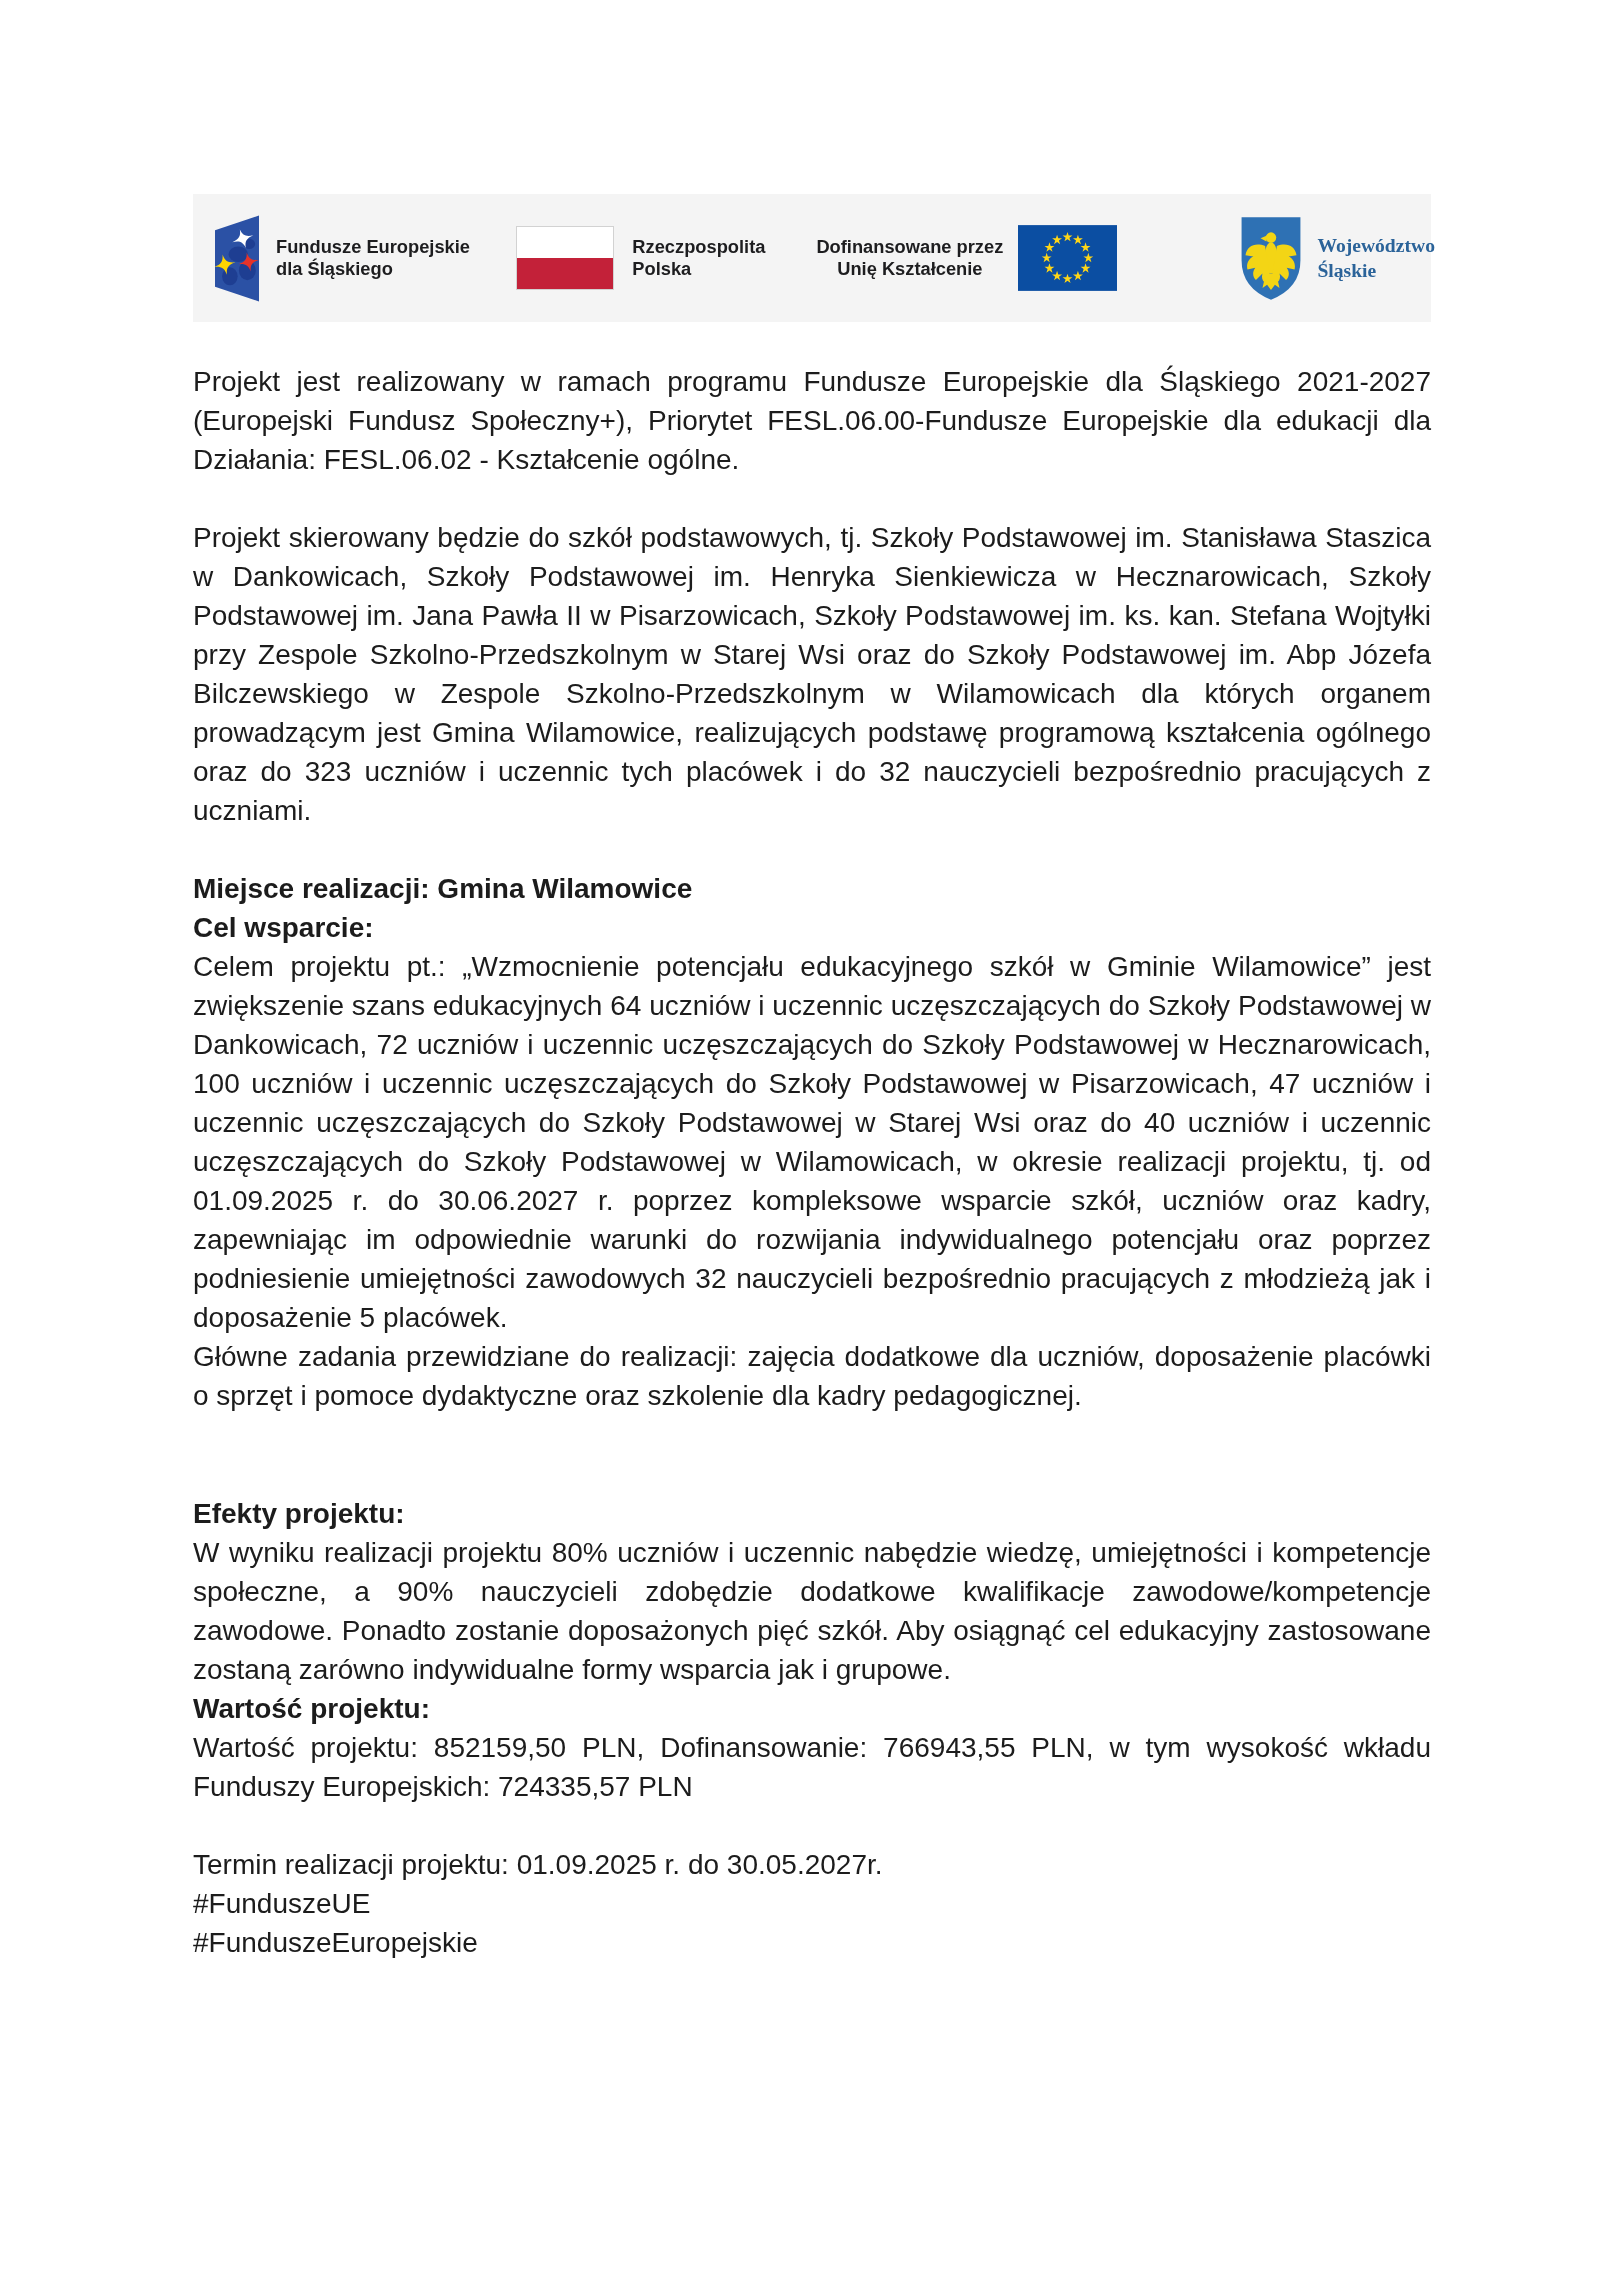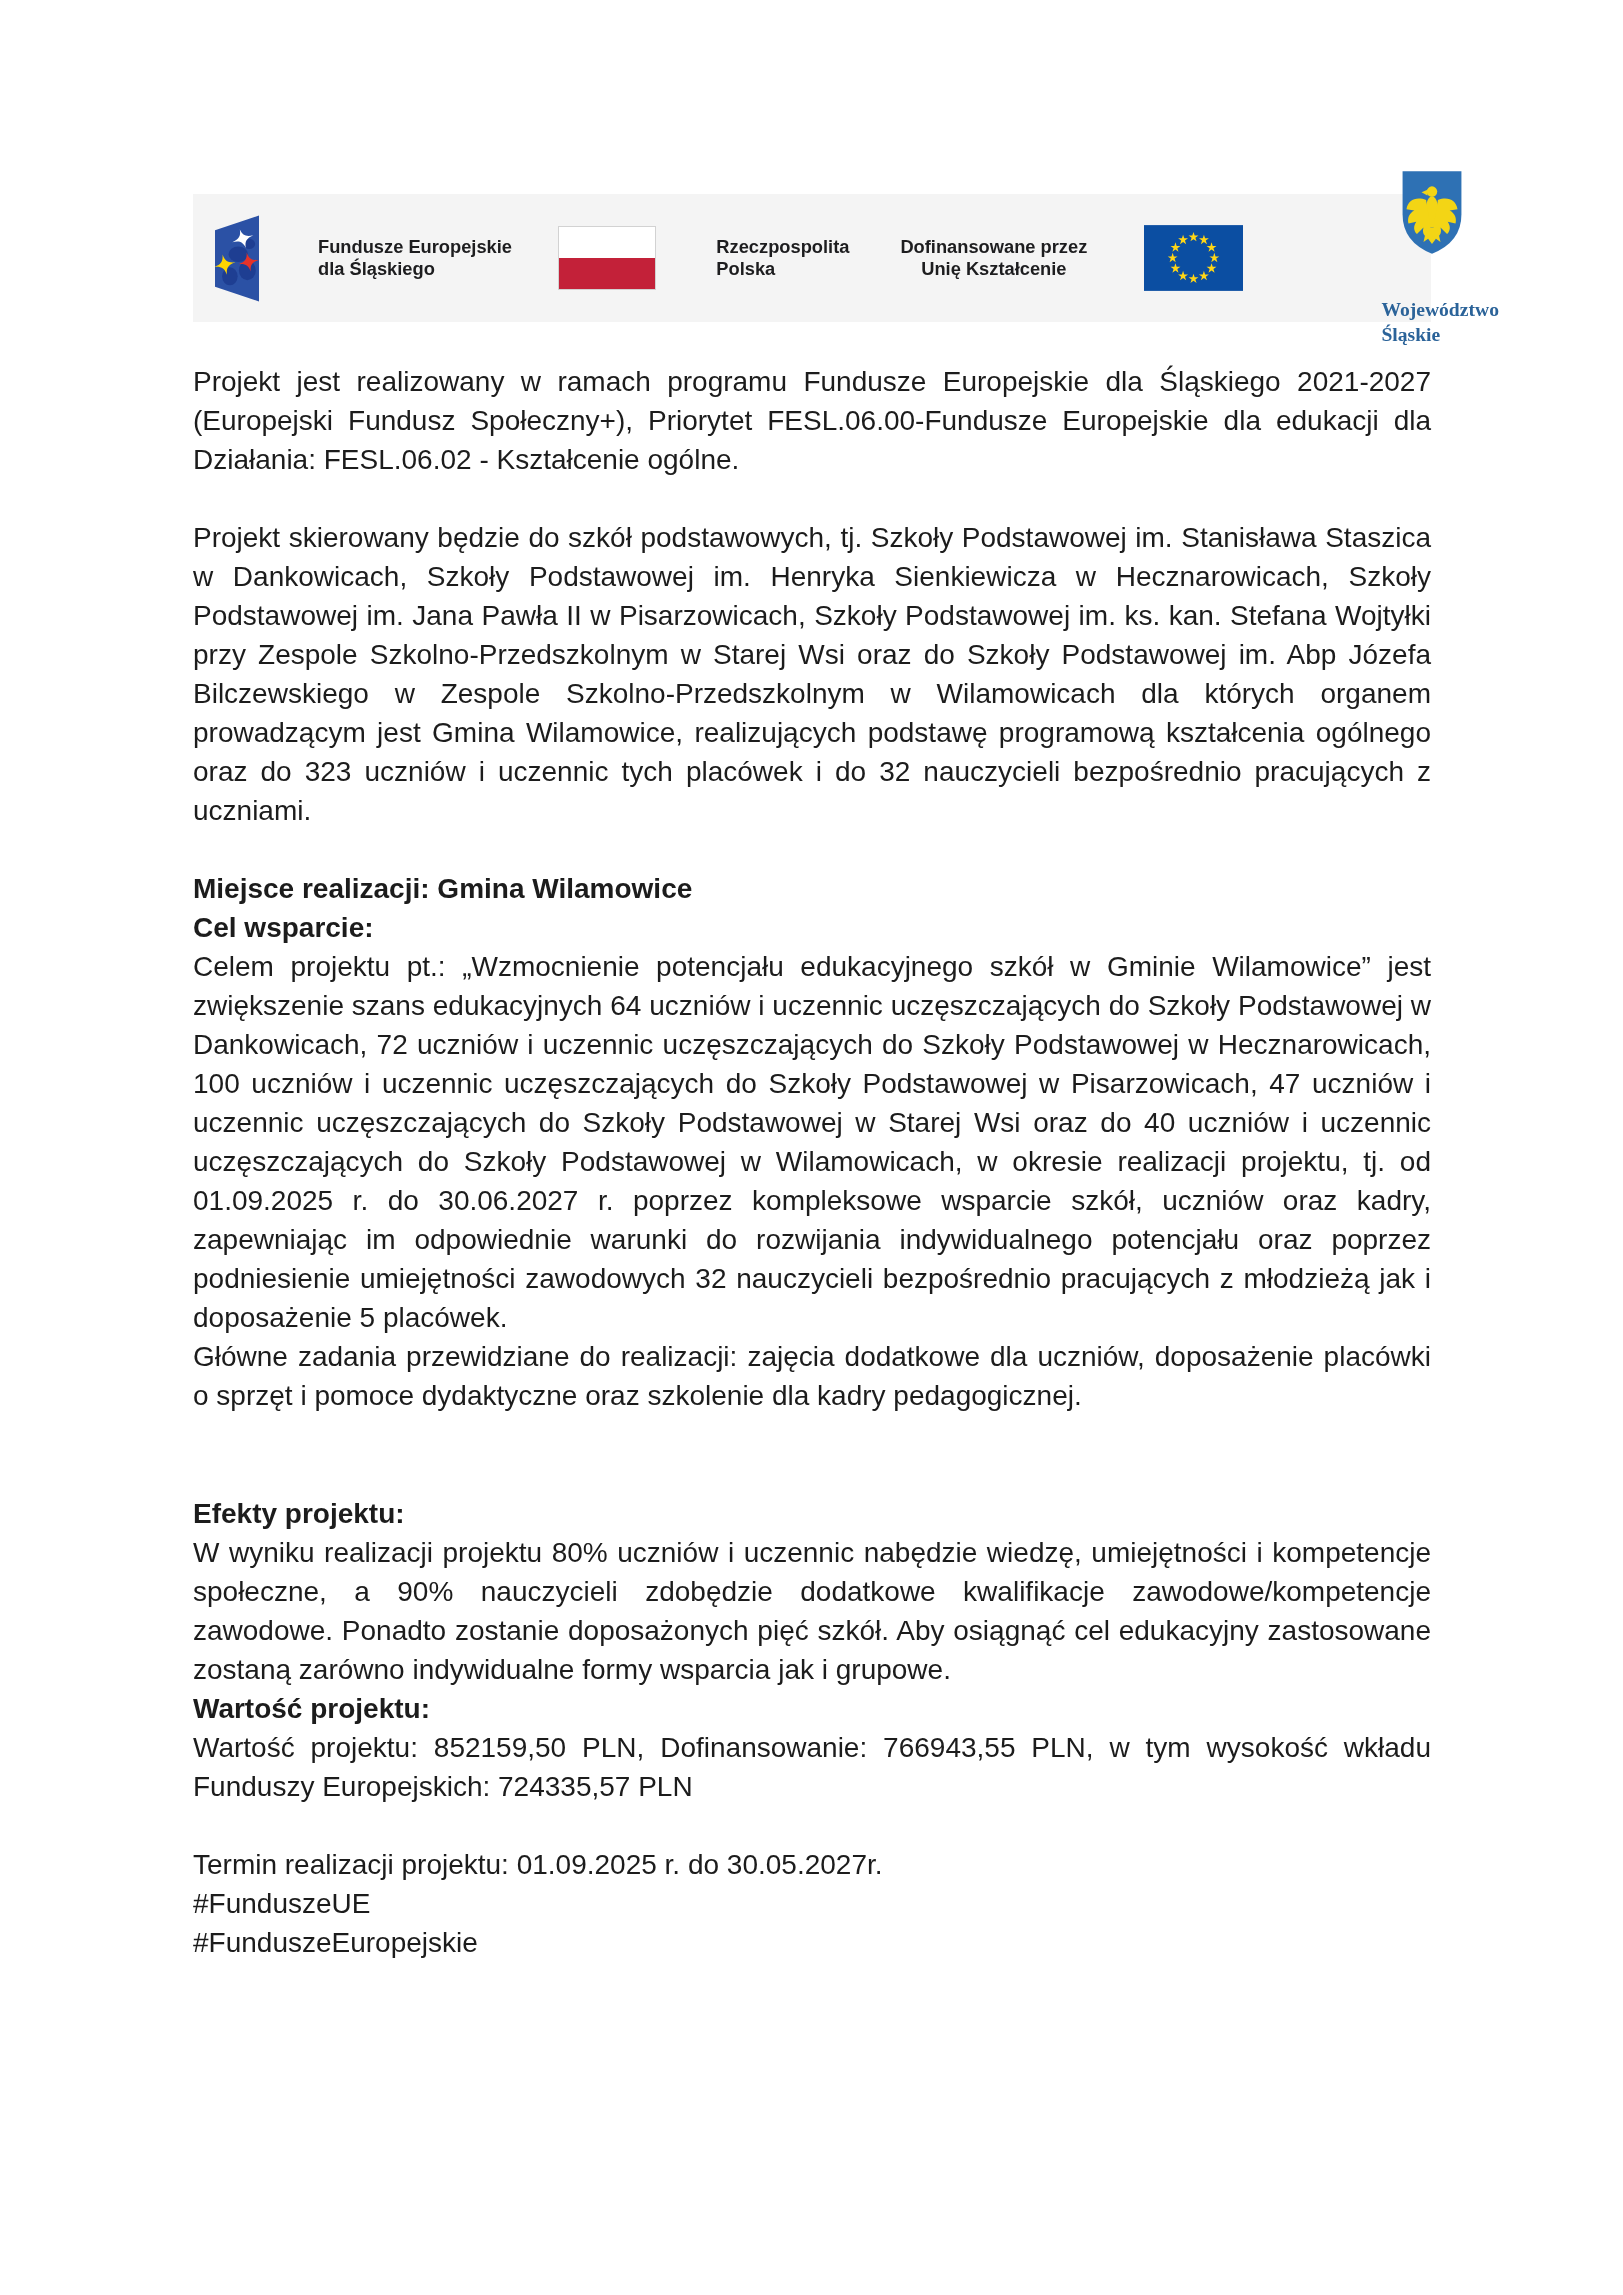--- a/index.html
+++ b/index.html
@@ -17,21 +17,21 @@
   .band {
     position: absolute;
     left: 193px;
     top: 194px;
     width: 1238px;
     height: 128px;
     background: #f4f4f4;
     display: flex;
     align-items: center;
   }
-  .logo-group { display: flex; align-items: center; gap: 42px; }
+  .logo-group { display: flex; align-items: center; }
   .logo-text {
     font-weight: bold;
     font-size: 18.3px;
     line-height: 22px;
     color: #1d1d1f;
     white-space: nowrap;
   }
   .fe-group   { margin-left: 22px; }
   .fe-group .logo-text { margin-left: 17px; }
   .pl-group   { margin-left: 46px; }
@@ -42,21 +42,21 @@
     background: #ffffff;
     position: relative;
   }
   .pl-flag .red { position: absolute; left: 0; bottom: 0; width: 100%; height: 50%; background: #c32139; }
   .pl-group .logo-text { margin-left: 18.3px; }
   .eu-group   { margin-left: 51px; }
   .eu-group .logo-text { text-align: center; margin-right: 14.4px; }
   .divider {
     width: 2.6px; height: 79px; background: #141414; margin-left: 65px;
   }
-  .sl-group { margin-left: 58px; flex-direction: column; }
+  .sl-group { margin-left: 58px; }
   .sl-group .logo-text {
     margin-left: 15.7px;
     font-family: "Liberation Serif", serif;
     font-weight: bold;
     font-size: 19.6px;
     line-height: 25px;
     color: #2b6399;
   }
 
   

